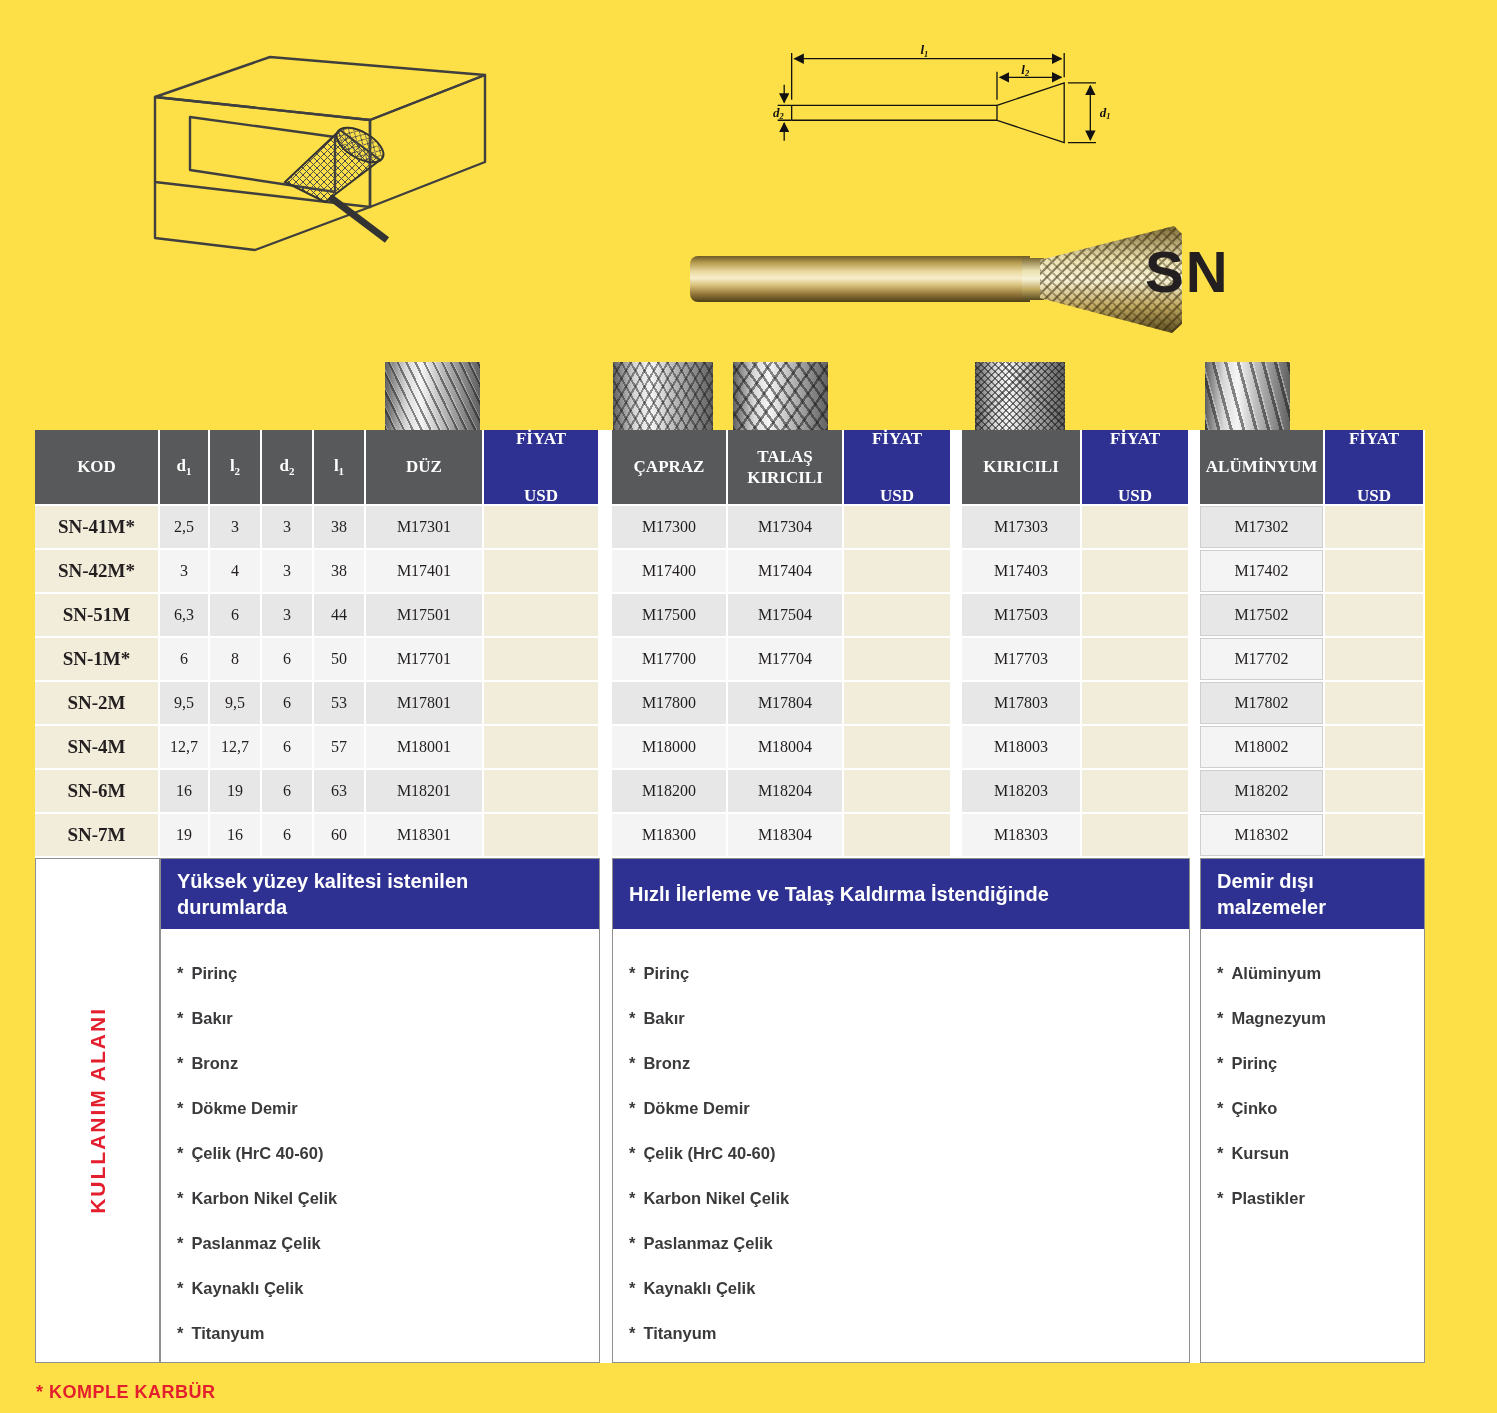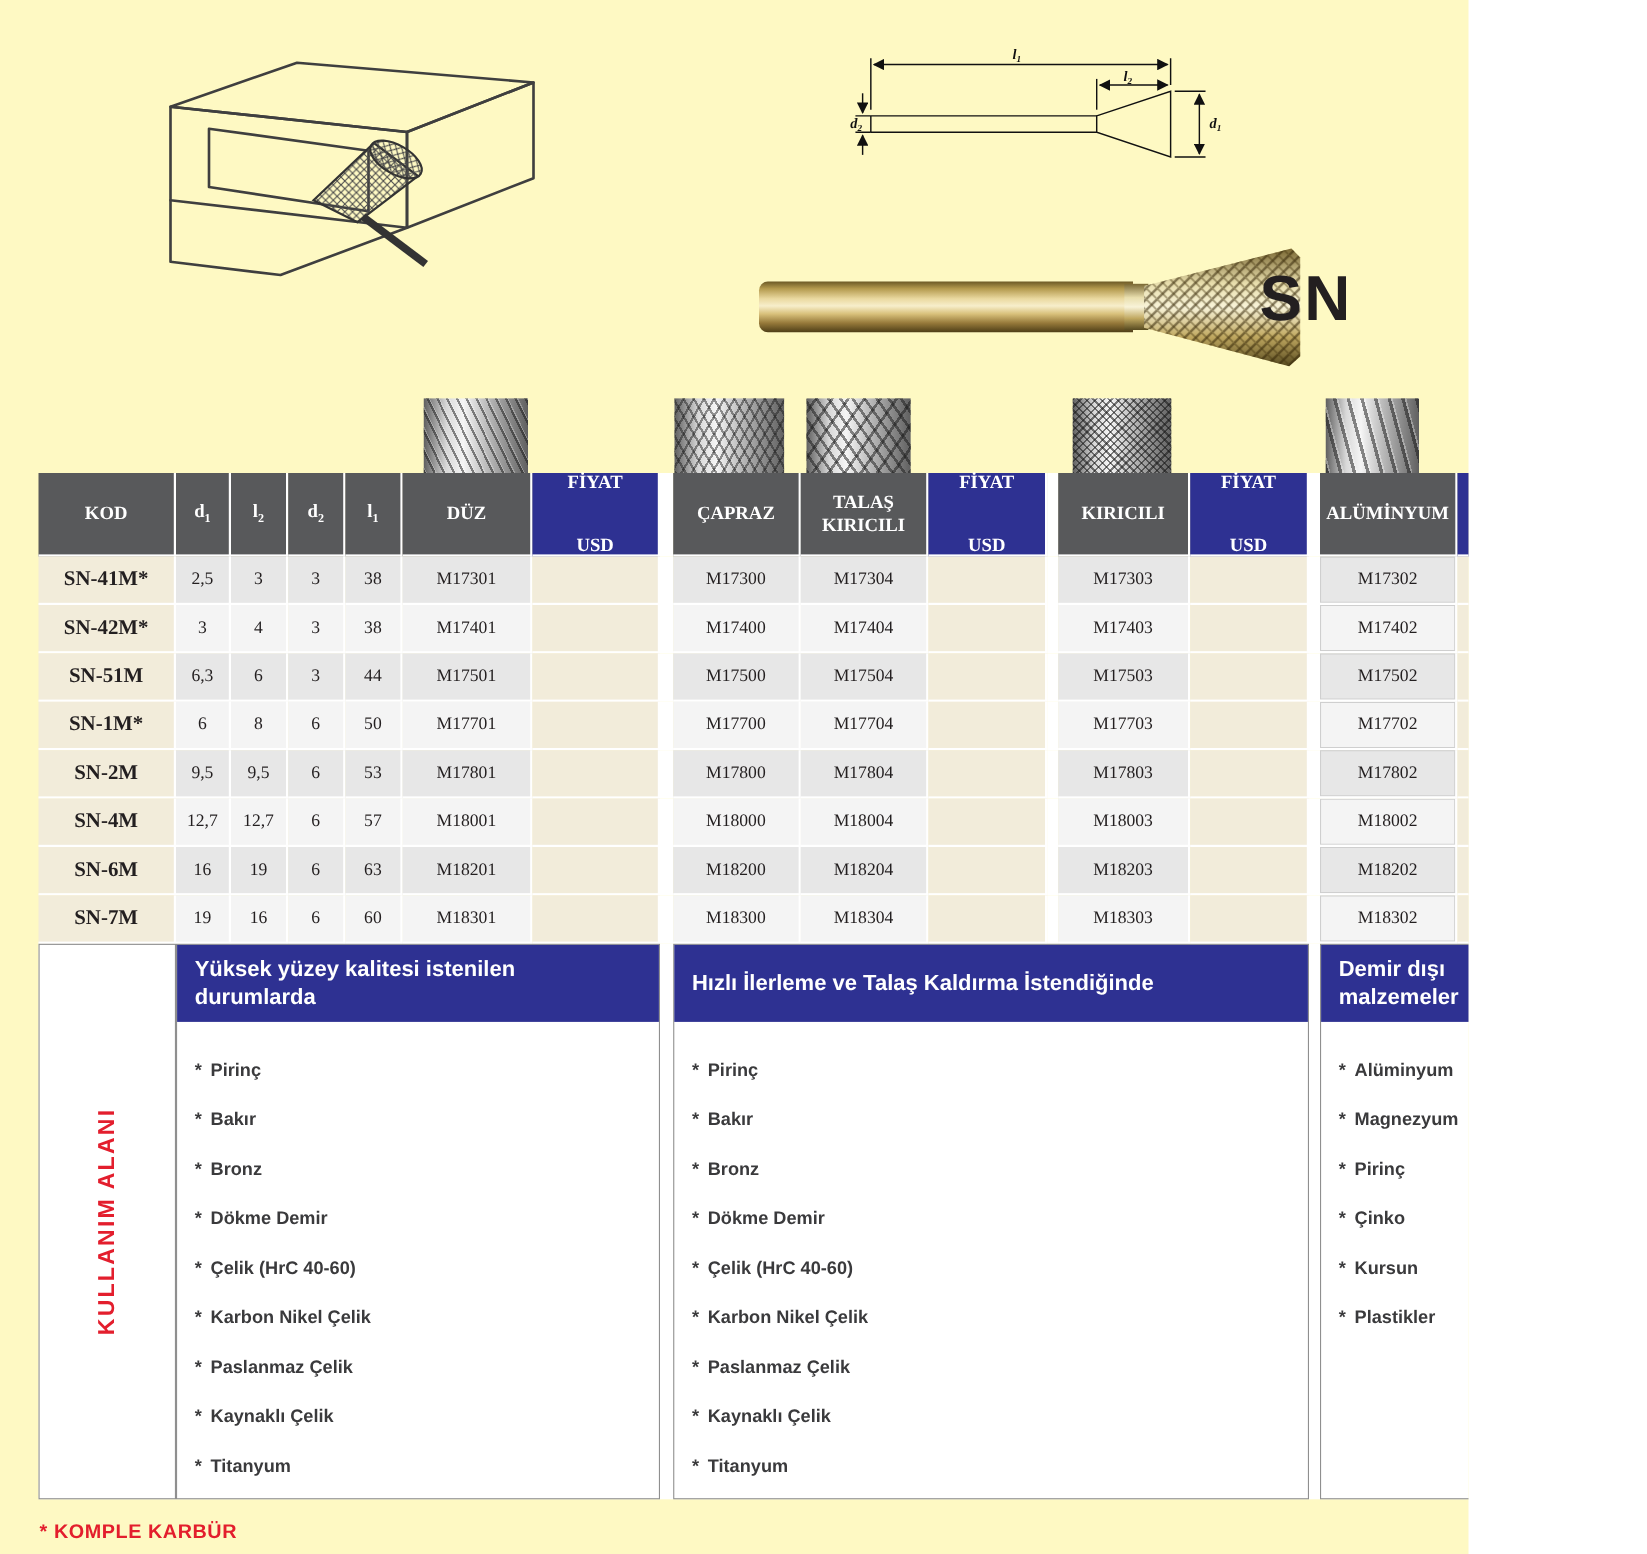--- a/index.html
+++ b/index.html
@@ -1,17 +1,17 @@
 <!DOCTYPE html>
 <html><head>
 <meta charset="utf-8">
 <style>
   * { margin:0; padding:0; box-sizing:border-box; }
   body { background:#ffffff; font-family:"Liberation Sans", sans-serif; }
-  .page { position:relative; width:1335px; height:1413px; background:#fef9c3; overflow:hidden; color:#231F20; }
+  .page { position:relative; width:1497px; height:1413px; background:#fde047; overflow:hidden; color:#231F20; }
 
   
   .corner-drawing { position:absolute; left:135px; top:42px; width:370px; height:235px; }
   .dim-diagram    { position:absolute; left:760px; top:40px; width:390px; height:140px; }
   .dimlabel { font-family:"Liberation Serif", serif; font-style:italic; font-weight:bold; font-size:14px; fill:#111; }
   .dimsub   { font-size:9px; }
 
   .tool-photo { position:absolute; left:690px; top:222px; width:505px; height:115px; }
   .tool-shank { position:absolute; left:0; top:34px; width:340px; height:46px; border-radius:8px 0 0 8px;
     background:linear-gradient(180deg,#6d5a26 0%,#b49a4e 14%,#ead9a0 34%,#f7eecb 48%,#d8c07a 64%,#96793a 82%,#4f3f18 100%); }

